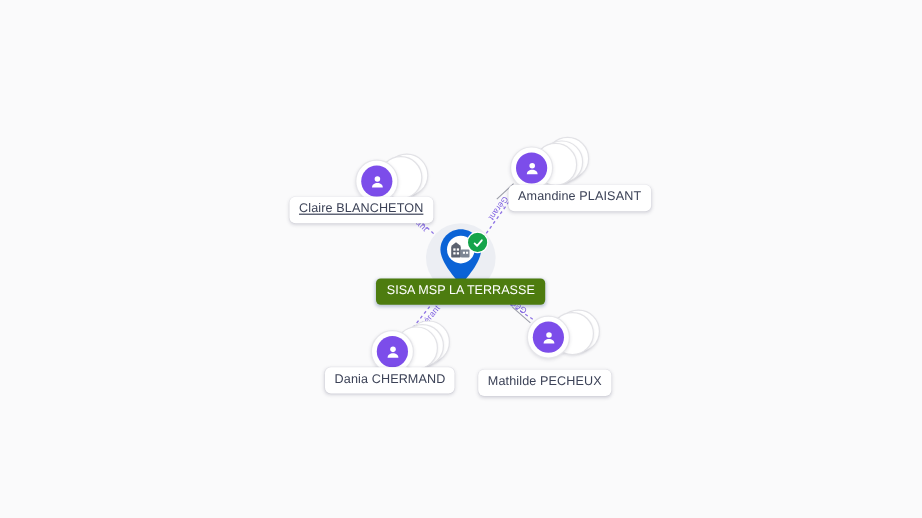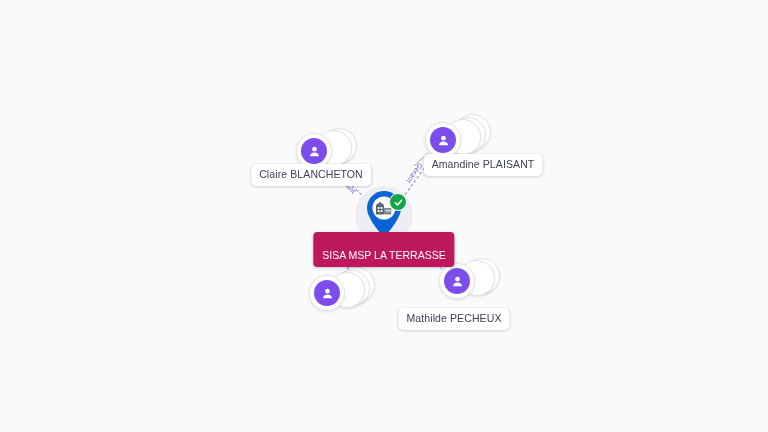--- a/index.html
+++ b/index.html
@@ -113,25 +113,25 @@
     border-radius: 50%;
     background: #15a44a;
     border: 1.5px solid #ffffff;
     transform: translate(5px,-22px);
     display: flex;
     align-items: center;
     justify-content: center;
   }
   .company-chip {
     position: absolute;
-    background: #be185d;
+    background: #4d7c0f;
     color: #ffffff;
     font-size: 10.5px;
     line-height: 1;
-    padding: 18px 9px 6px 9px;
+    padding: 5px 9px 6px 9px;
     border-radius: 4px;
     white-space: nowrap;
     transform: translate(-50%, 0);
     box-shadow: 0 1px 3px rgba(26,60,120,0.28);
   }
 
   
   .edge-label {
     position: absolute;
     font-size: 7px;
@@ -183,21 +183,21 @@
     <div class="stack s1"></div>
     <div class="avatar-ring">
       <div class="avatar-disc">
         <svg width="15" height="15" viewBox="0 0 24 24" fill="#ffffff">
           <circle cx="12" cy="8.2" r="3.7"></circle>
           <path d="M4.8 19.5c0-3.9 3.3-6 7.2-6s7.2 2.1 7.2 6z"></path>
         </svg>
       </div>
     </div>
   </div>
-  <div class="name-chip" style="left:311px; top:164px;">Claire BLANCHETON</div>
+  <div class="name-chip" style="left:301px; top:164px;text-decoration:underline;">Claire BLANCHETON</div>
 
   <div class="person-node" style="left:442px; top:139px;">
     <div class="stack s3"></div>
     <div class="stack s2"></div>
     <div class="stack s1"></div>
     <div class="avatar-ring">
       <div class="avatar-disc">
         <svg width="15" height="15" viewBox="0 0 24 24" fill="#ffffff">
           <circle cx="12" cy="8.2" r="3.7"></circle>
           <path d="M4.8 19.5c0-3.9 3.3-6 7.2-6s7.2 2.1 7.2 6z"></path>
@@ -213,20 +213,21 @@
     <div class="stack s1"></div>
     <div class="avatar-ring">
       <div class="avatar-disc">
         <svg width="15" height="15" viewBox="0 0 24 24" fill="#ffffff">
           <circle cx="12" cy="8.2" r="3.7"></circle>
           <path d="M4.8 19.5c0-3.9 3.3-6 7.2-6s7.2 2.1 7.2 6z"></path>
         </svg>
       </div>
     </div>
   </div>
+  <div class="name-chip" style="left:325px; top:306px;">Dania CHERMAND</div>
 
   <div class="person-node" style="left:456px; top:280px;">
     <div class="stack s2"></div>
     <div class="stack s1"></div>
     <div class="avatar-ring">
       <div class="avatar-disc">
         <svg width="15" height="15" viewBox="0 0 24 24" fill="#ffffff">
           <circle cx="12" cy="8.2" r="3.7"></circle>
           <path d="M4.8 19.5c0-3.9 3.3-6 7.2-6s7.2 2.1 7.2 6z"></path>
         </svg>

